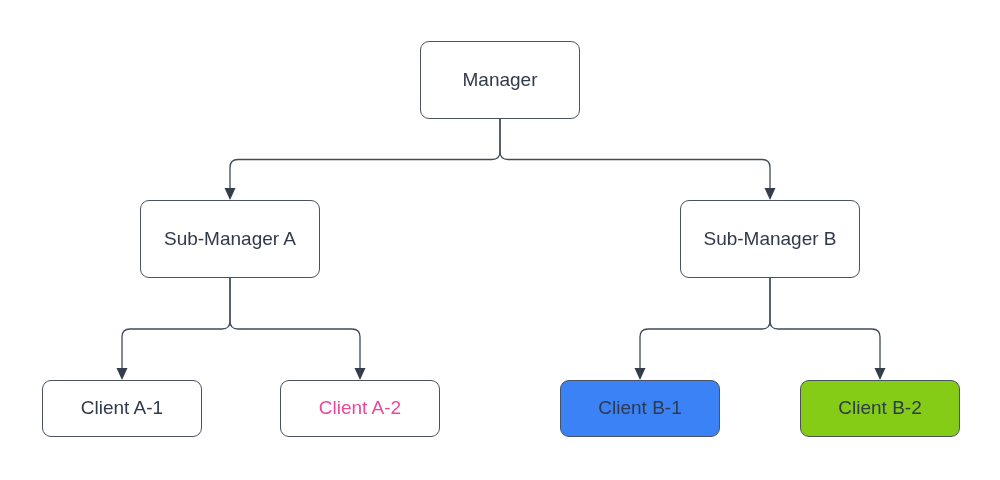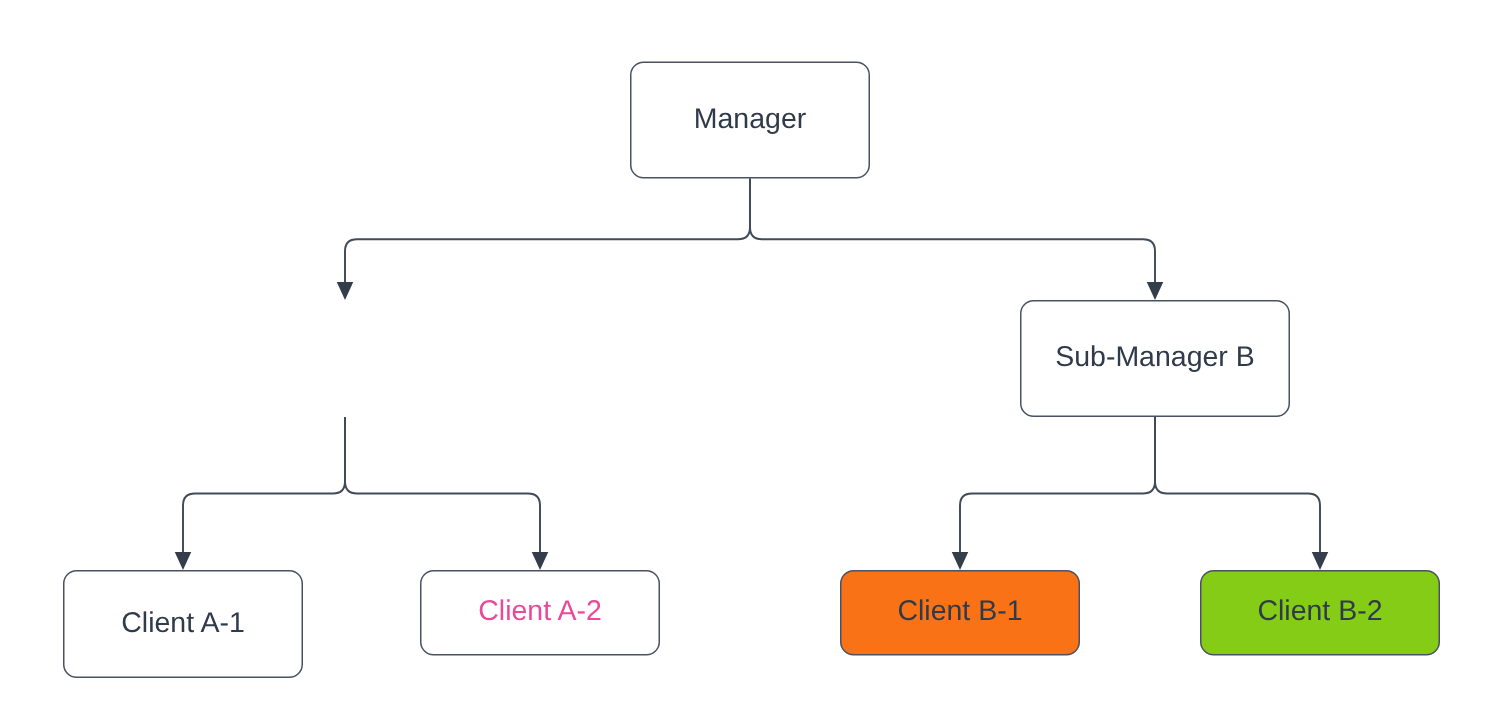--- a/index.html
+++ b/index.html
@@ -69,28 +69,31 @@
       </g>
       <g>
         <path d="M 770 278 L 770 321 Q 770 329 778 329 L 872 329 Q 880 329 880 337 L 880 369" fill="none" stroke="#414b59" stroke-width="1.3"></path>
         <polygon points="874.5,368 885.5,368 880,380" fill="#343d4a"></polygon>
       </g>
     </svg>
 
 <div class="node" style="left: 420px; top: 41px; width: 160px; height: 78px; border-color: rgb(74, 82, 98); background: rgb(255, 255, 255);">
       <span class="node-label" style="color: rgb(47, 58, 74);">Manager</span>
     </div>
+    <div class="node" style="left: 140px; top: 200px; width: 180px; height: 78px; border-color: rgb(74, 82, 98); background: rgb(255, 255, 255);">
+      <span class="node-label" style="color: rgb(47, 58, 74);">Sub-Manager A</span>
+    </div>
     <div class="node" style="left: 680px; top: 200px; width: 180px; height: 78px; border-color: rgb(74, 82, 98); background: rgb(255, 255, 255);">
       <span class="node-label" style="color: rgb(47, 58, 74);">Sub-Manager B</span>
     </div>
-    <div class="node" style="left: 42px; top: 380px; width: 160px; height: 72px; border-color: rgb(74, 82, 98); background: rgb(255, 255, 255);">
+    <div class="node" style="left: 42px; top: 380px; width: 160px; height: 57px; border-color: rgb(74, 82, 98); background: rgb(255, 255, 255);">
       <span class="node-label" style="color: rgb(47, 58, 74);">Client A-1</span>
     </div>
     <div class="node" style="left: 280px; top: 380px; width: 160px; height: 57px; border-color: rgb(74, 82, 98); background: rgb(255, 255, 255);">
       <span class="node-label" style="color: #ec4899;">Client A-2</span>
     </div>
-    <div class="node" style="left: 560px; top: 380px; width: 160px; height: 57px; border-color: rgb(74, 82, 98); background: #f97316;">
+    <div class="node" style="left: 560px; top: 380px; width: 160px; height: 57px; border-color: rgb(74, 82, 98); background: #3b82f6;">
       <span class="node-label" style="color: rgb(47, 58, 74);">Client B-1</span>
     </div>
     <div class="node" style="left: 800px; top: 380px; width: 160px; height: 57px; border-color: rgb(74, 82, 98); background: #84cc16;">
       <span class="node-label" style="color: rgb(47, 58, 74);">Client B-2</span>
     </div>
   </div>
 
 </body></html>

